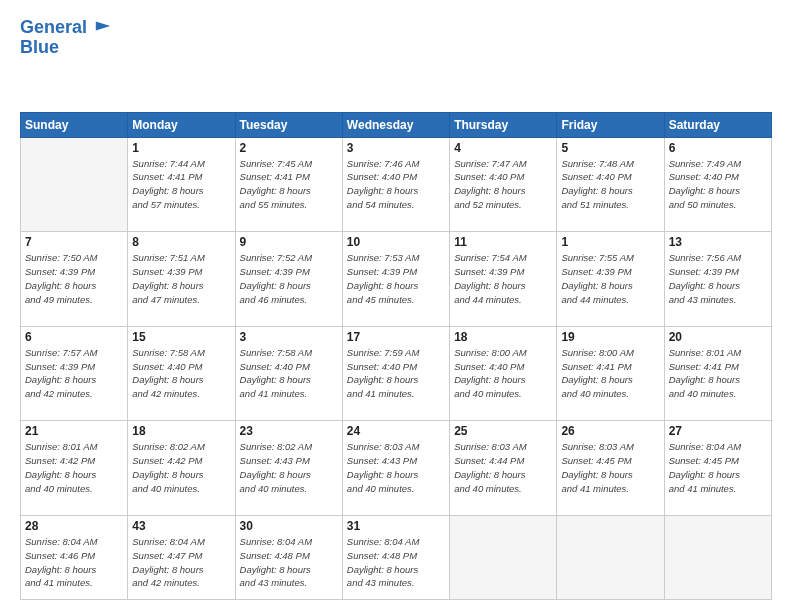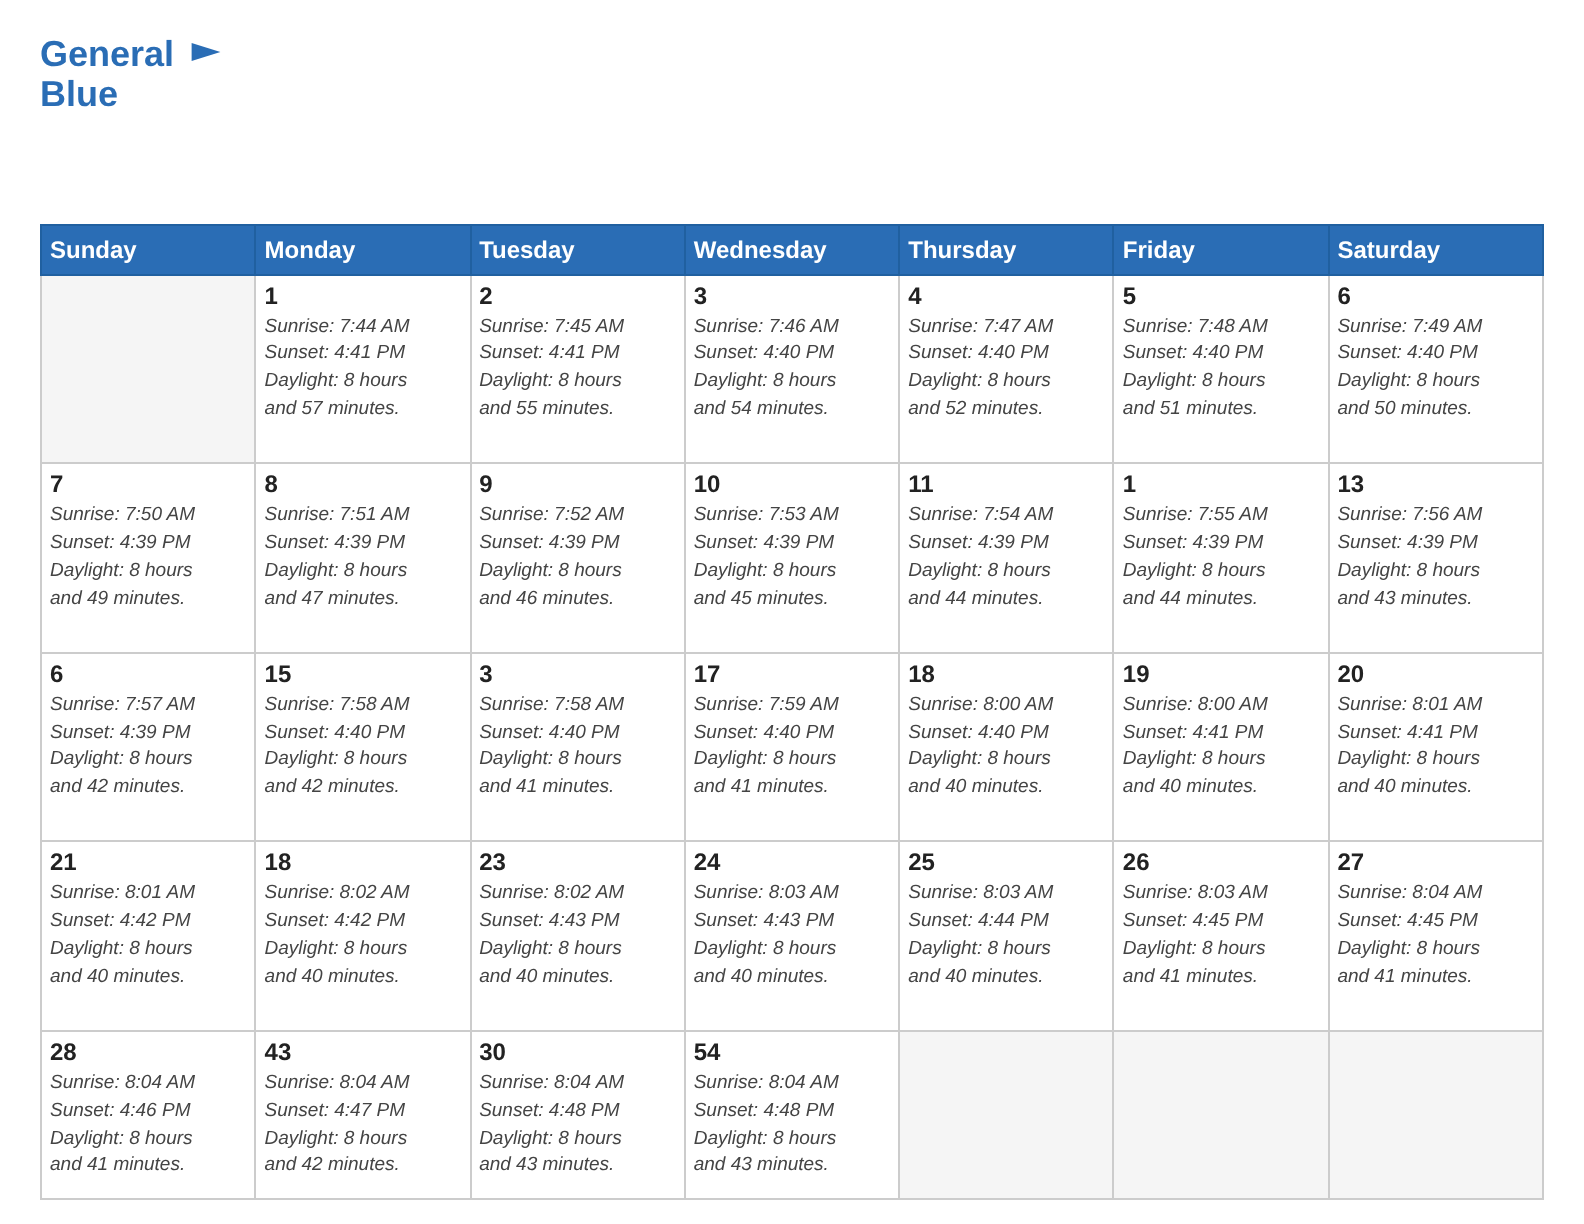--- a/index.html
+++ b/index.html
@@ -266,21 +266,21 @@
           </td>
           <td>
             <span class="day-number">43</span>
             <div class="day-info">Sunrise: 8:04 AM<br>Sunset: 4:47 PM<br>Daylight: 8 hours<br>and 42 minutes.</div>
           </td>
           <td>
             <span class="day-number">30</span>
             <div class="day-info">Sunrise: 8:04 AM<br>Sunset: 4:48 PM<br>Daylight: 8 hours<br>and 43 minutes.</div>
           </td>
           <td>
-            <span class="day-number">54</span>
+            <span class="day-number">31</span>
             <div class="day-info">Sunrise: 8:04 AM<br>Sunset: 4:48 PM<br>Daylight: 8 hours<br>and 43 minutes.</div>
           </td>
           <td class="empty"></td>
           <td class="empty"></td>
           <td class="empty"></td>
         </tr>
       </tbody>
   </table>
 </div>
 

